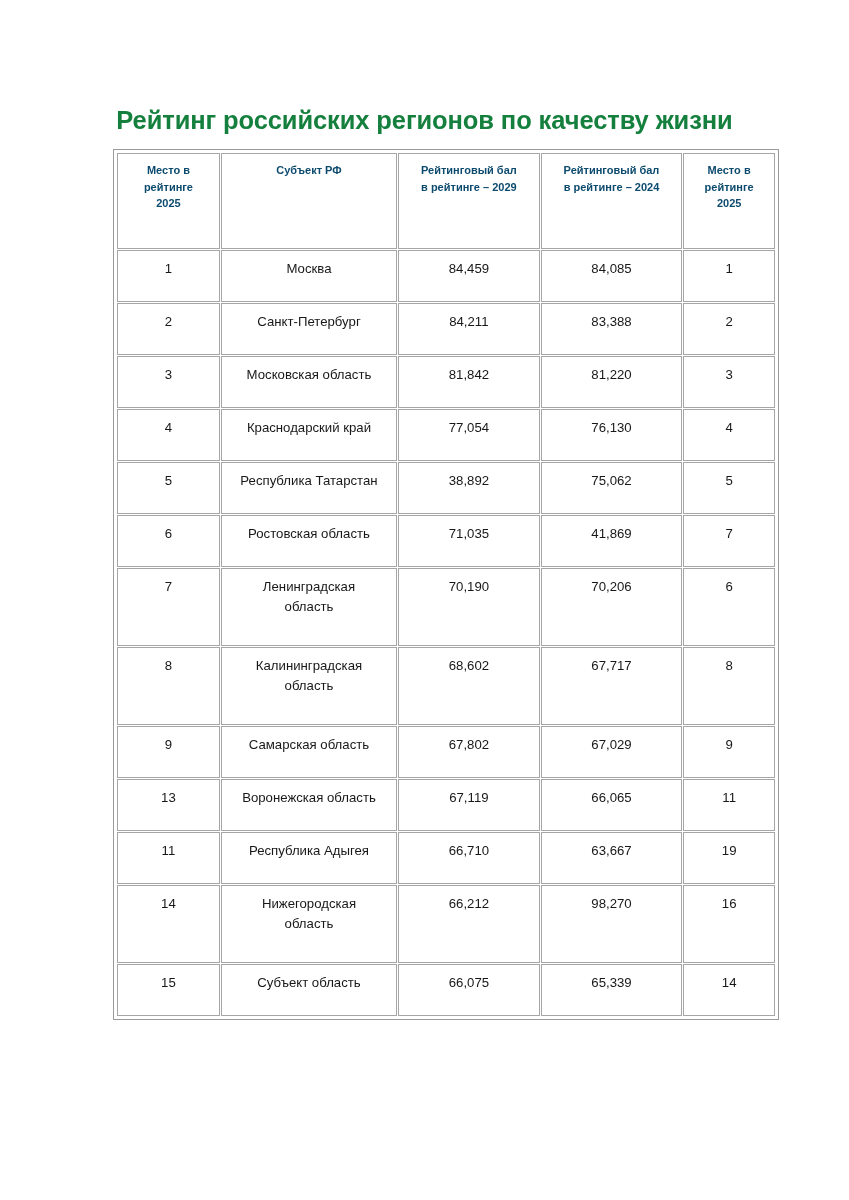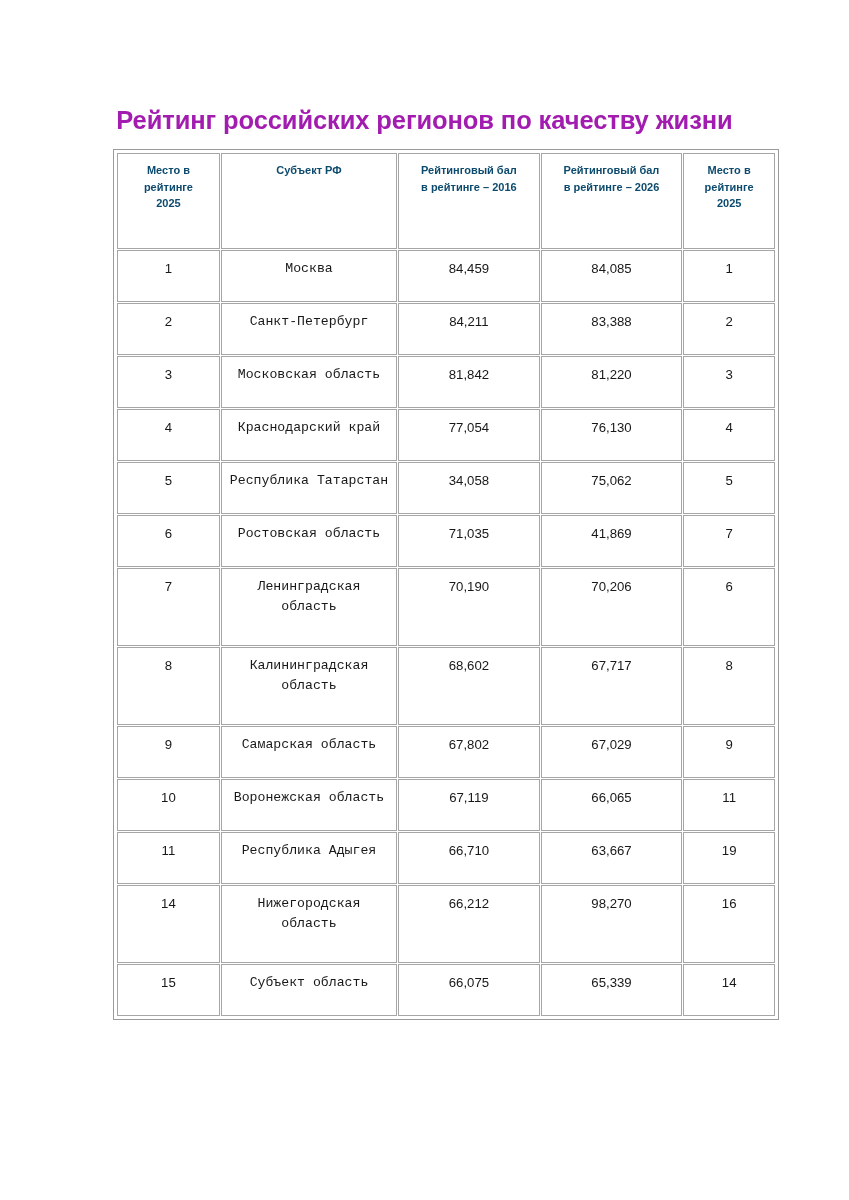--- a/index.html
+++ b/index.html
@@ -26,21 +26,21 @@
 
   
   .doc-title {
     position: absolute;
     left: 0;
     top: 88px;
     width: 849px;
     text-align: center;
     font-size: 25.5px;
     font-weight: bold;
-    color: #a21caf;
+    color: #15803d;
     letter-spacing: -0.1px;
     line-height: 1.2;
   }
 
   
   .table-wrap {
     position: absolute;
     left: 113px;
     top: 149px;
     width: 666px;
@@ -90,21 +90,21 @@
   tbody td {
     color: #181818;
     font-weight: normal;
     font-size: 13.2px;
     line-height: 1.5;
   }
   tbody tr.row-1line td { height: 52px; }
   tbody tr.row-2line td { height: 78px; }
 
   tbody td.cell-region { }
-  tbody td.cell-region .rgn-line { display: block; font-family: Liberation Mono, monospace; }
+  tbody td.cell-region .rgn-line { display: block; }
 
   tbody td.cell-num { font-variant-numeric: lining-nums; }
 </style>
 </head>
 <body>
 
 <div class="page">
 
   <h1 class="doc-title">Рейтинг российских регионов по качеству жизни</h1>
 
@@ -122,25 +122,25 @@
             <th>
               <span class="hdr-line">Место в</span>
               <span class="hdr-line">рейтинге</span>
               <span class="hdr-line">2025</span>
             </th>
             <th>
               <span class="hdr-line">Субъект РФ</span>
             </th>
             <th>
               <span class="hdr-line">Рейтинговый бал</span>
-              <span class="hdr-line">в рейтинге – 2016</span>
+              <span class="hdr-line">в рейтинге – 2029</span>
             </th>
             <th>
               <span class="hdr-line">Рейтинговый бал</span>
-              <span class="hdr-line">в рейтинге – 2026</span>
+              <span class="hdr-line">в рейтинге – 2024</span>
             </th>
             <th>
               <span class="hdr-line">Место в</span>
               <span class="hdr-line">рейтинге</span>
               <span class="hdr-line">2025</span>
             </th>
           </tr>
       </thead>
       <tbody>
           <tr class="row-1line">
@@ -177,21 +177,21 @@
             </td>
             <td class="cell-num">77,054</td>
             <td class="cell-num">76,130</td>
             <td class="cell-num">4</td>
           </tr>
           <tr class="row-1line">
             <td class="cell-num">5</td>
             <td class="cell-region">
               <span class="rgn-line">Республика Татарстан</span>
             </td>
-            <td class="cell-num">34,058</td>
+            <td class="cell-num">38,892</td>
             <td class="cell-num">75,062</td>
             <td class="cell-num">5</td>
           </tr>
           <tr class="row-1line">
             <td class="cell-num">6</td>
             <td class="cell-region">
               <span class="rgn-line">Ростовская область</span>
             </td>
             <td class="cell-num">71,035</td>
             <td class="cell-num">41,869</td>
@@ -220,21 +220,21 @@
           <tr class="row-1line">
             <td class="cell-num">9</td>
             <td class="cell-region">
               <span class="rgn-line">Самарская область</span>
             </td>
             <td class="cell-num">67,802</td>
             <td class="cell-num">67,029</td>
             <td class="cell-num">9</td>
           </tr>
           <tr class="row-1line">
-            <td class="cell-num">10</td>
+            <td class="cell-num">13</td>
             <td class="cell-region">
               <span class="rgn-line">Воронежская область</span>
             </td>
             <td class="cell-num">67,119</td>
             <td class="cell-num">66,065</td>
             <td class="cell-num">11</td>
           </tr>
           <tr class="row-1line">
             <td class="cell-num">11</td>
             <td class="cell-region">

